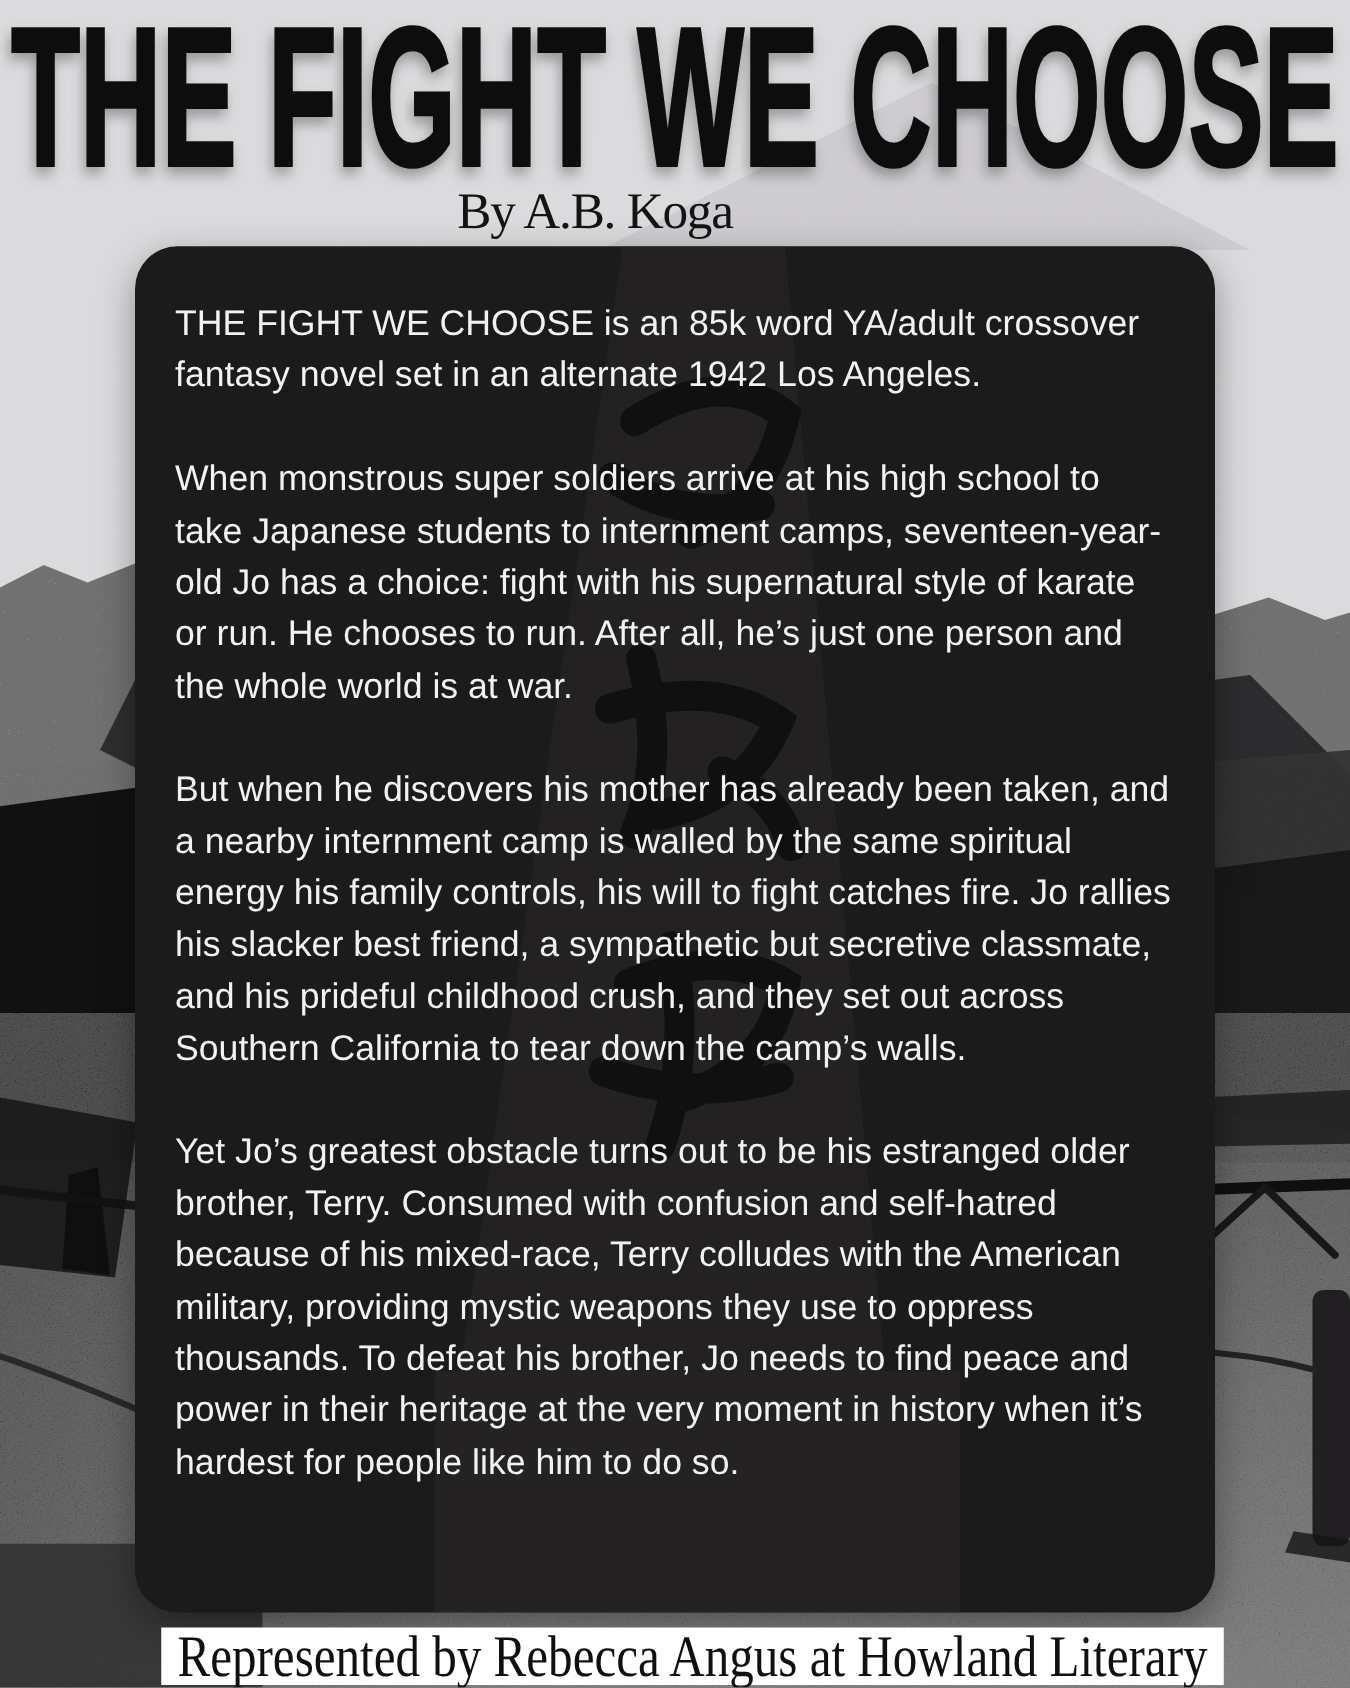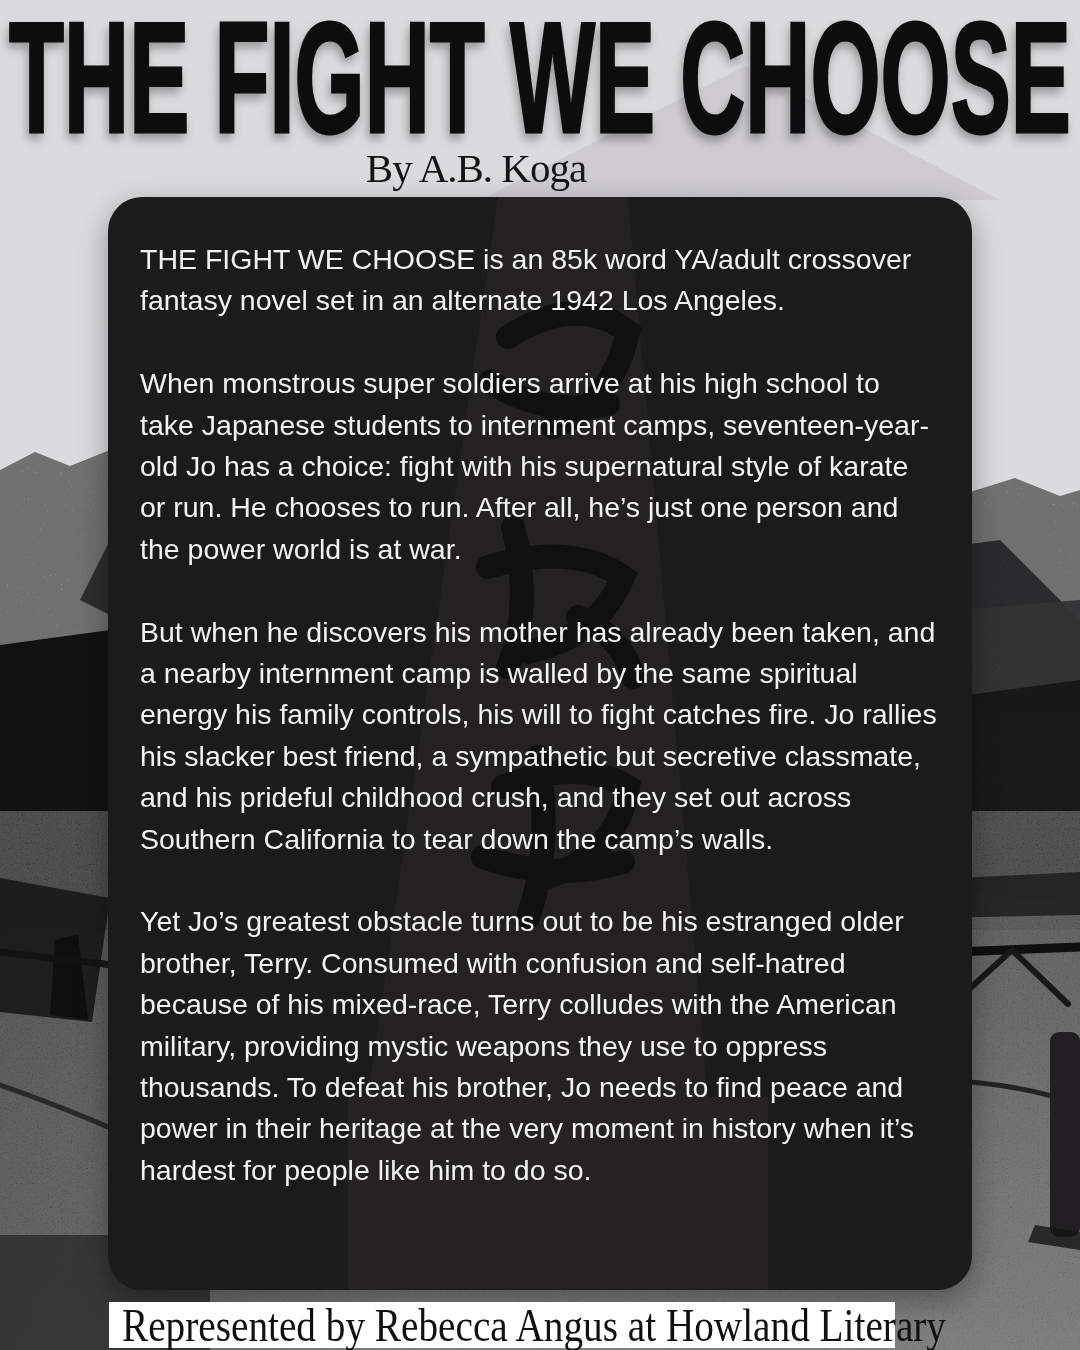--- a/index.html
+++ b/index.html
@@ -27,21 +27,21 @@
     overflow:hidden;
   }
   .card-art{position:absolute;inset:0;width:864px;height:1093px;pointer-events:none;}
   .pitch-text{position:relative;padding:42px 32px 56px;}
   .pitch-text p{
     margin:0;text-align:left;color:var(--c-body-text,#f3f2f2);
     font-size:28.5px;line-height:41.4px;font-weight:400;
   }
   .pitch-text p + p{margin-top:41.4px;}
   .rep-bar{
-    position:absolute;left:109px;top:1302px;width:786px;height:46px;z-index:4;
+    position:absolute;left:129px;top:1302px;width:850px;height:46px;z-index:4;
     background:var(--c-footer-bg,#ffffff);
   }
   .rep-bar svg{display:block;overflow:visible;width:850px;height:50px;color:var(--c-footer-text,#101010);}
   .rep-bar text{font-family:"Liberation Serif",serif;fill:currentColor;}
 </style>
 </head>
 <body>
 
 <div class="poster">
 
@@ -129,21 +129,21 @@
       <polygon points="390,0 520,0 600,900 260,900" fill="#2a2828" opacity="0.5"></polygon>
       <rect x="240" y="900" width="420" height="193" fill="#2b292a" opacity="0.5"></rect>
       <g stroke="#0a0a0a" stroke-width="24" stroke-linecap="round" fill="none" opacity="0.7">
         <path d="M400,140 q70,-45 120,-5 q-15,70 -75,95 M382,185 q55,35 118,22"></path>
         <path d="M380,370 q85,-25 135,10 q-25,60 -95,75 M405,330 q20,80 -5,140 M470,420 q45,20 55,60"></path>
         <path d="M395,590 q75,-30 125,0 q-10,65 -80,90 M375,660 q70,25 140,5 M430,560 q15,90 -10,160"></path>
       </g>
     </svg>
     <div class="pitch-text">
       <p>THE FIGHT WE CHOOSE is an 85k word YA/adult crossover fantasy novel set in an alternate 1942 Los Angeles.</p>
-      <p>When monstrous super soldiers arrive at his high school to take Japanese students to internment camps, seventeen-year-old Jo has a choice: fight with his supernatural style of karate or run. He chooses to run. After all, he’s just one person and the power world is at war.</p>
+      <p>When monstrous super soldiers arrive at his high school to take Japanese students to internment camps, seventeen-year-old Jo has a choice: fight with his supernatural style of karate or run. He chooses to run. After all, he’s just one person and the whole world is at war.</p>
       <p>But when he discovers his mother has already been taken, and a nearby internment camp is walled by the same spiritual energy his family controls, his will to fight catches fire. Jo rallies his slacker best friend, a sympathetic but secretive classmate, and his prideful childhood crush, and they set out across Southern California to tear down the camp’s walls.</p>
       <p>Yet Jo’s greatest obstacle turns out to be his estranged older brother, Terry. Consumed with confusion and self-hatred because of his mixed-race, Terry colludes with the American military, providing mystic weapons they use to oppress thousands. To defeat his brother, Jo needs to find peace and power in their heritage at the very moment in history when it’s hardest for people like him to do so.</p>
     </div>
   </section>
 
   <footer class="rep-bar">
     <svg viewBox="0 0 850 50">
       <text x="425" y="39" text-anchor="middle" font-size="47" textLength="824" lengthAdjust="spacingAndGlyphs">Represented by Rebecca Angus at Howland Literary</text>
     </svg>
   </footer>

